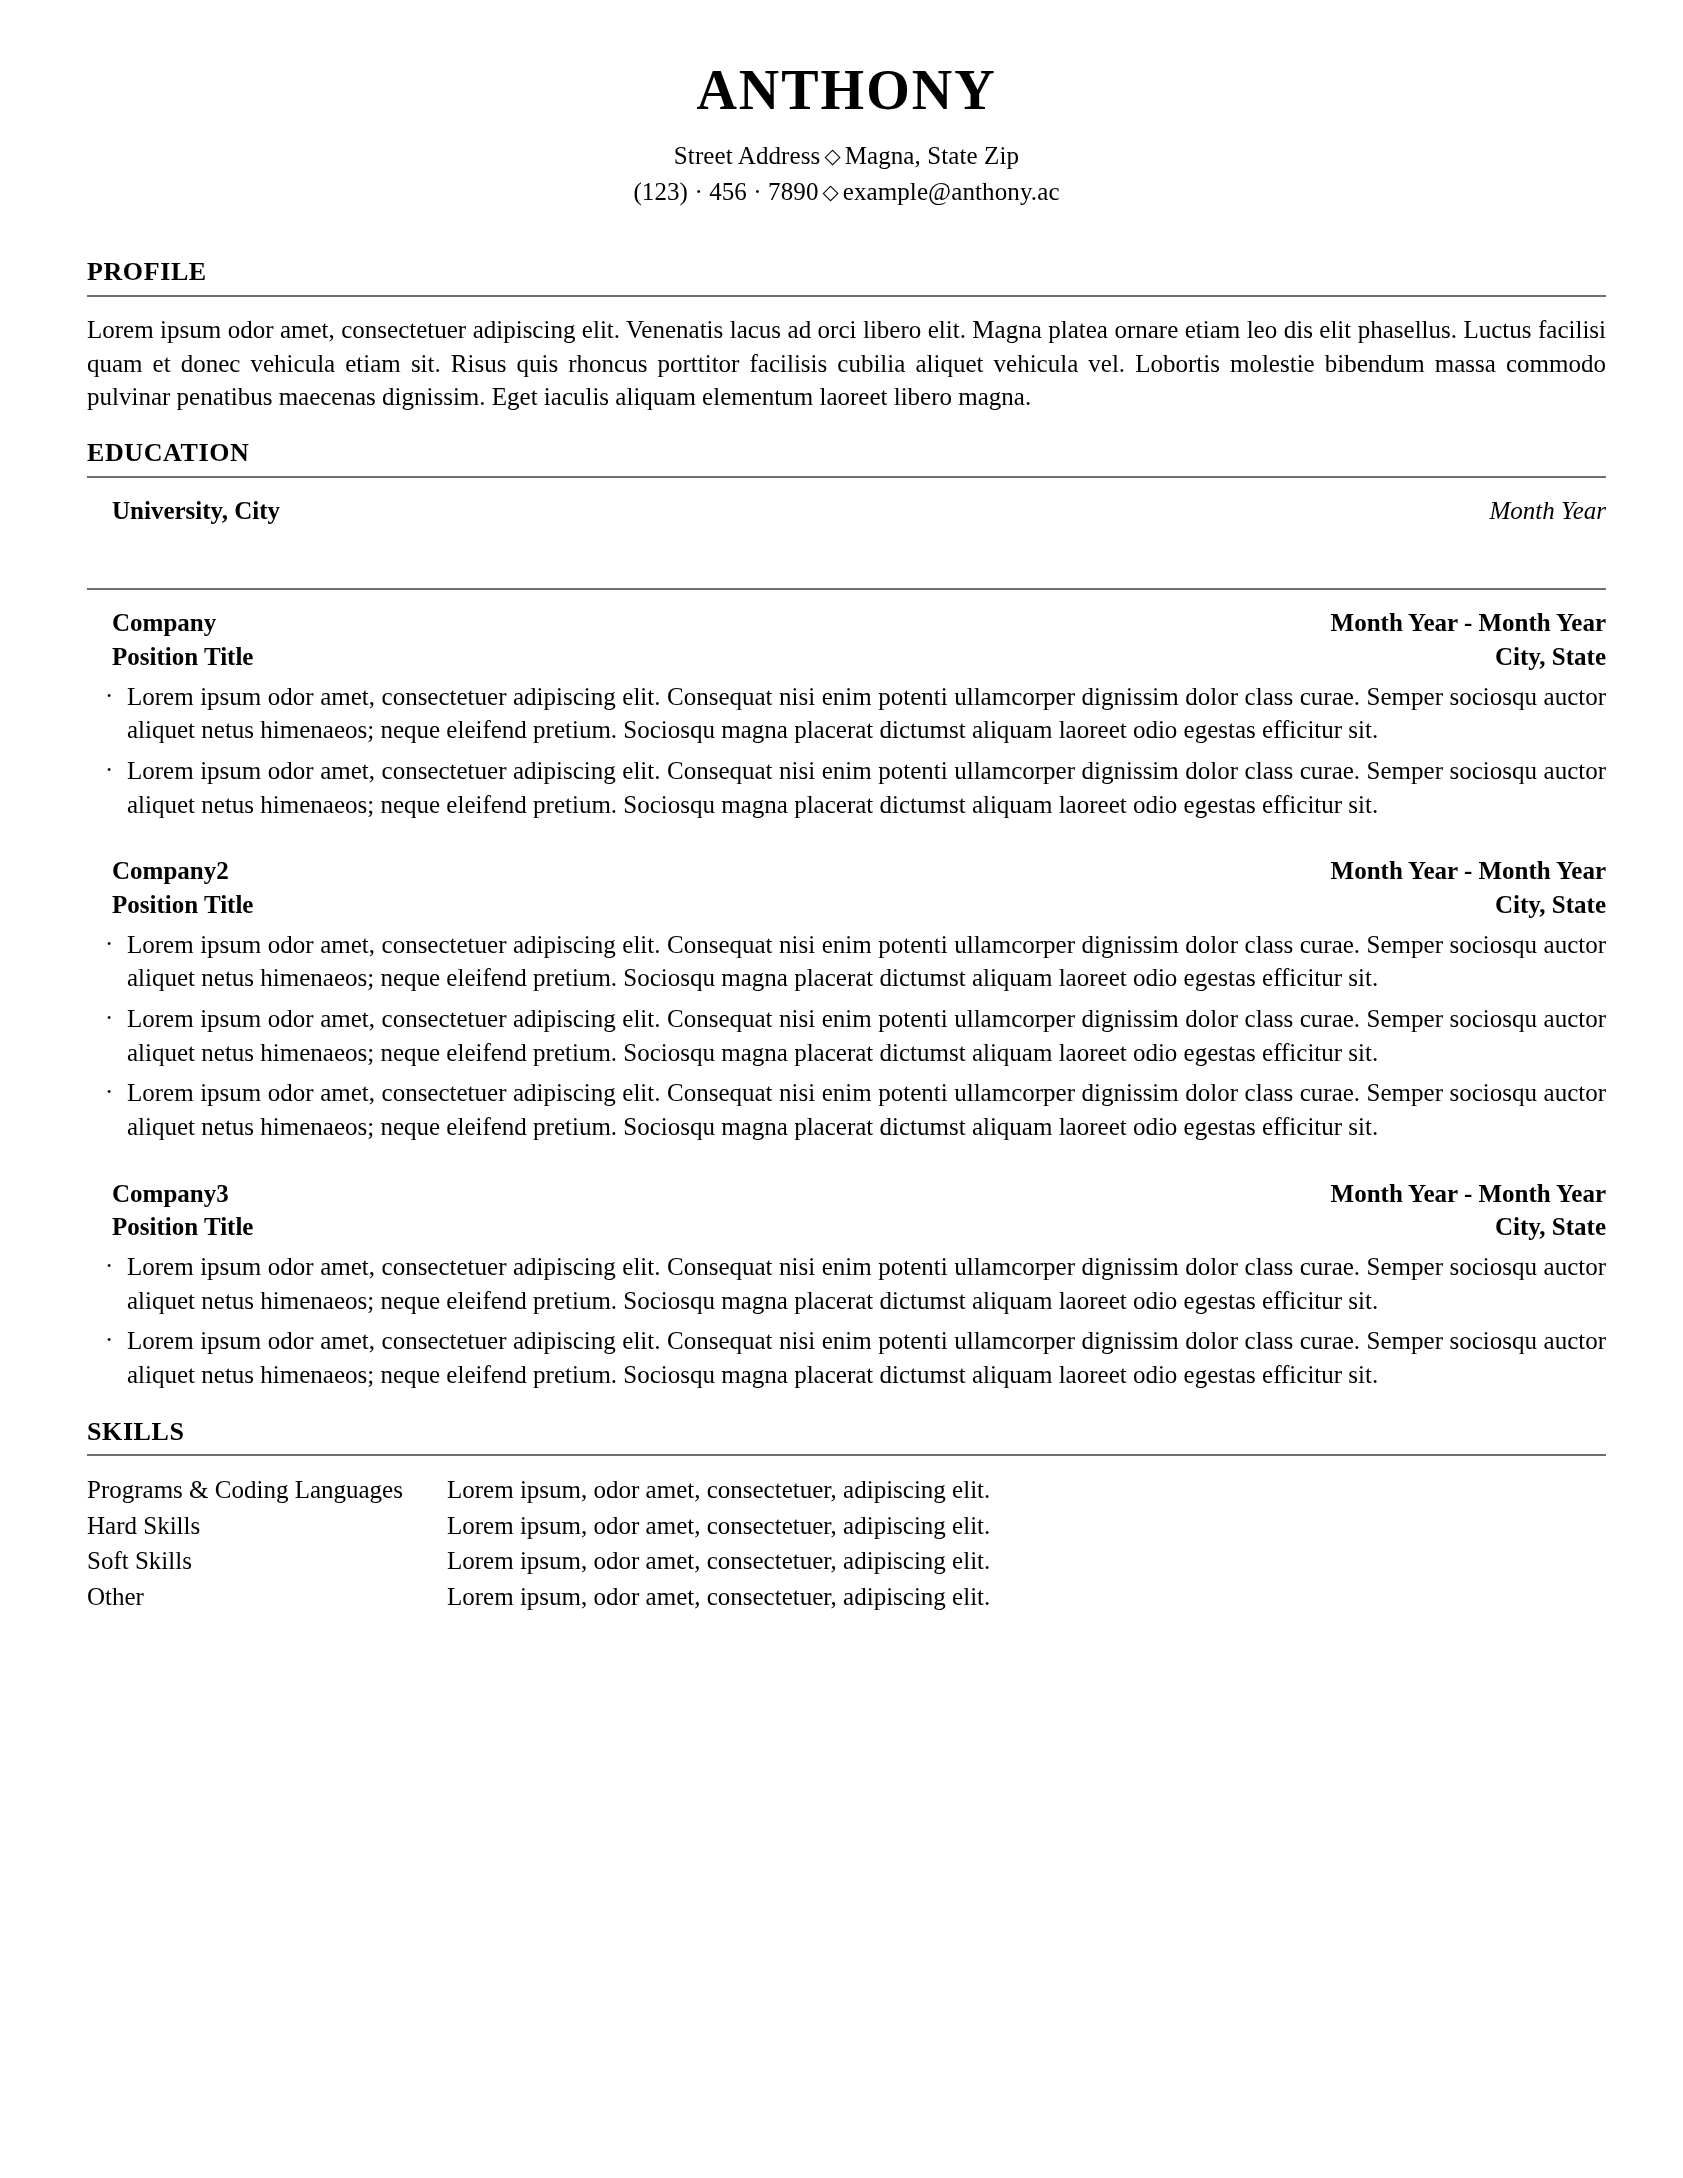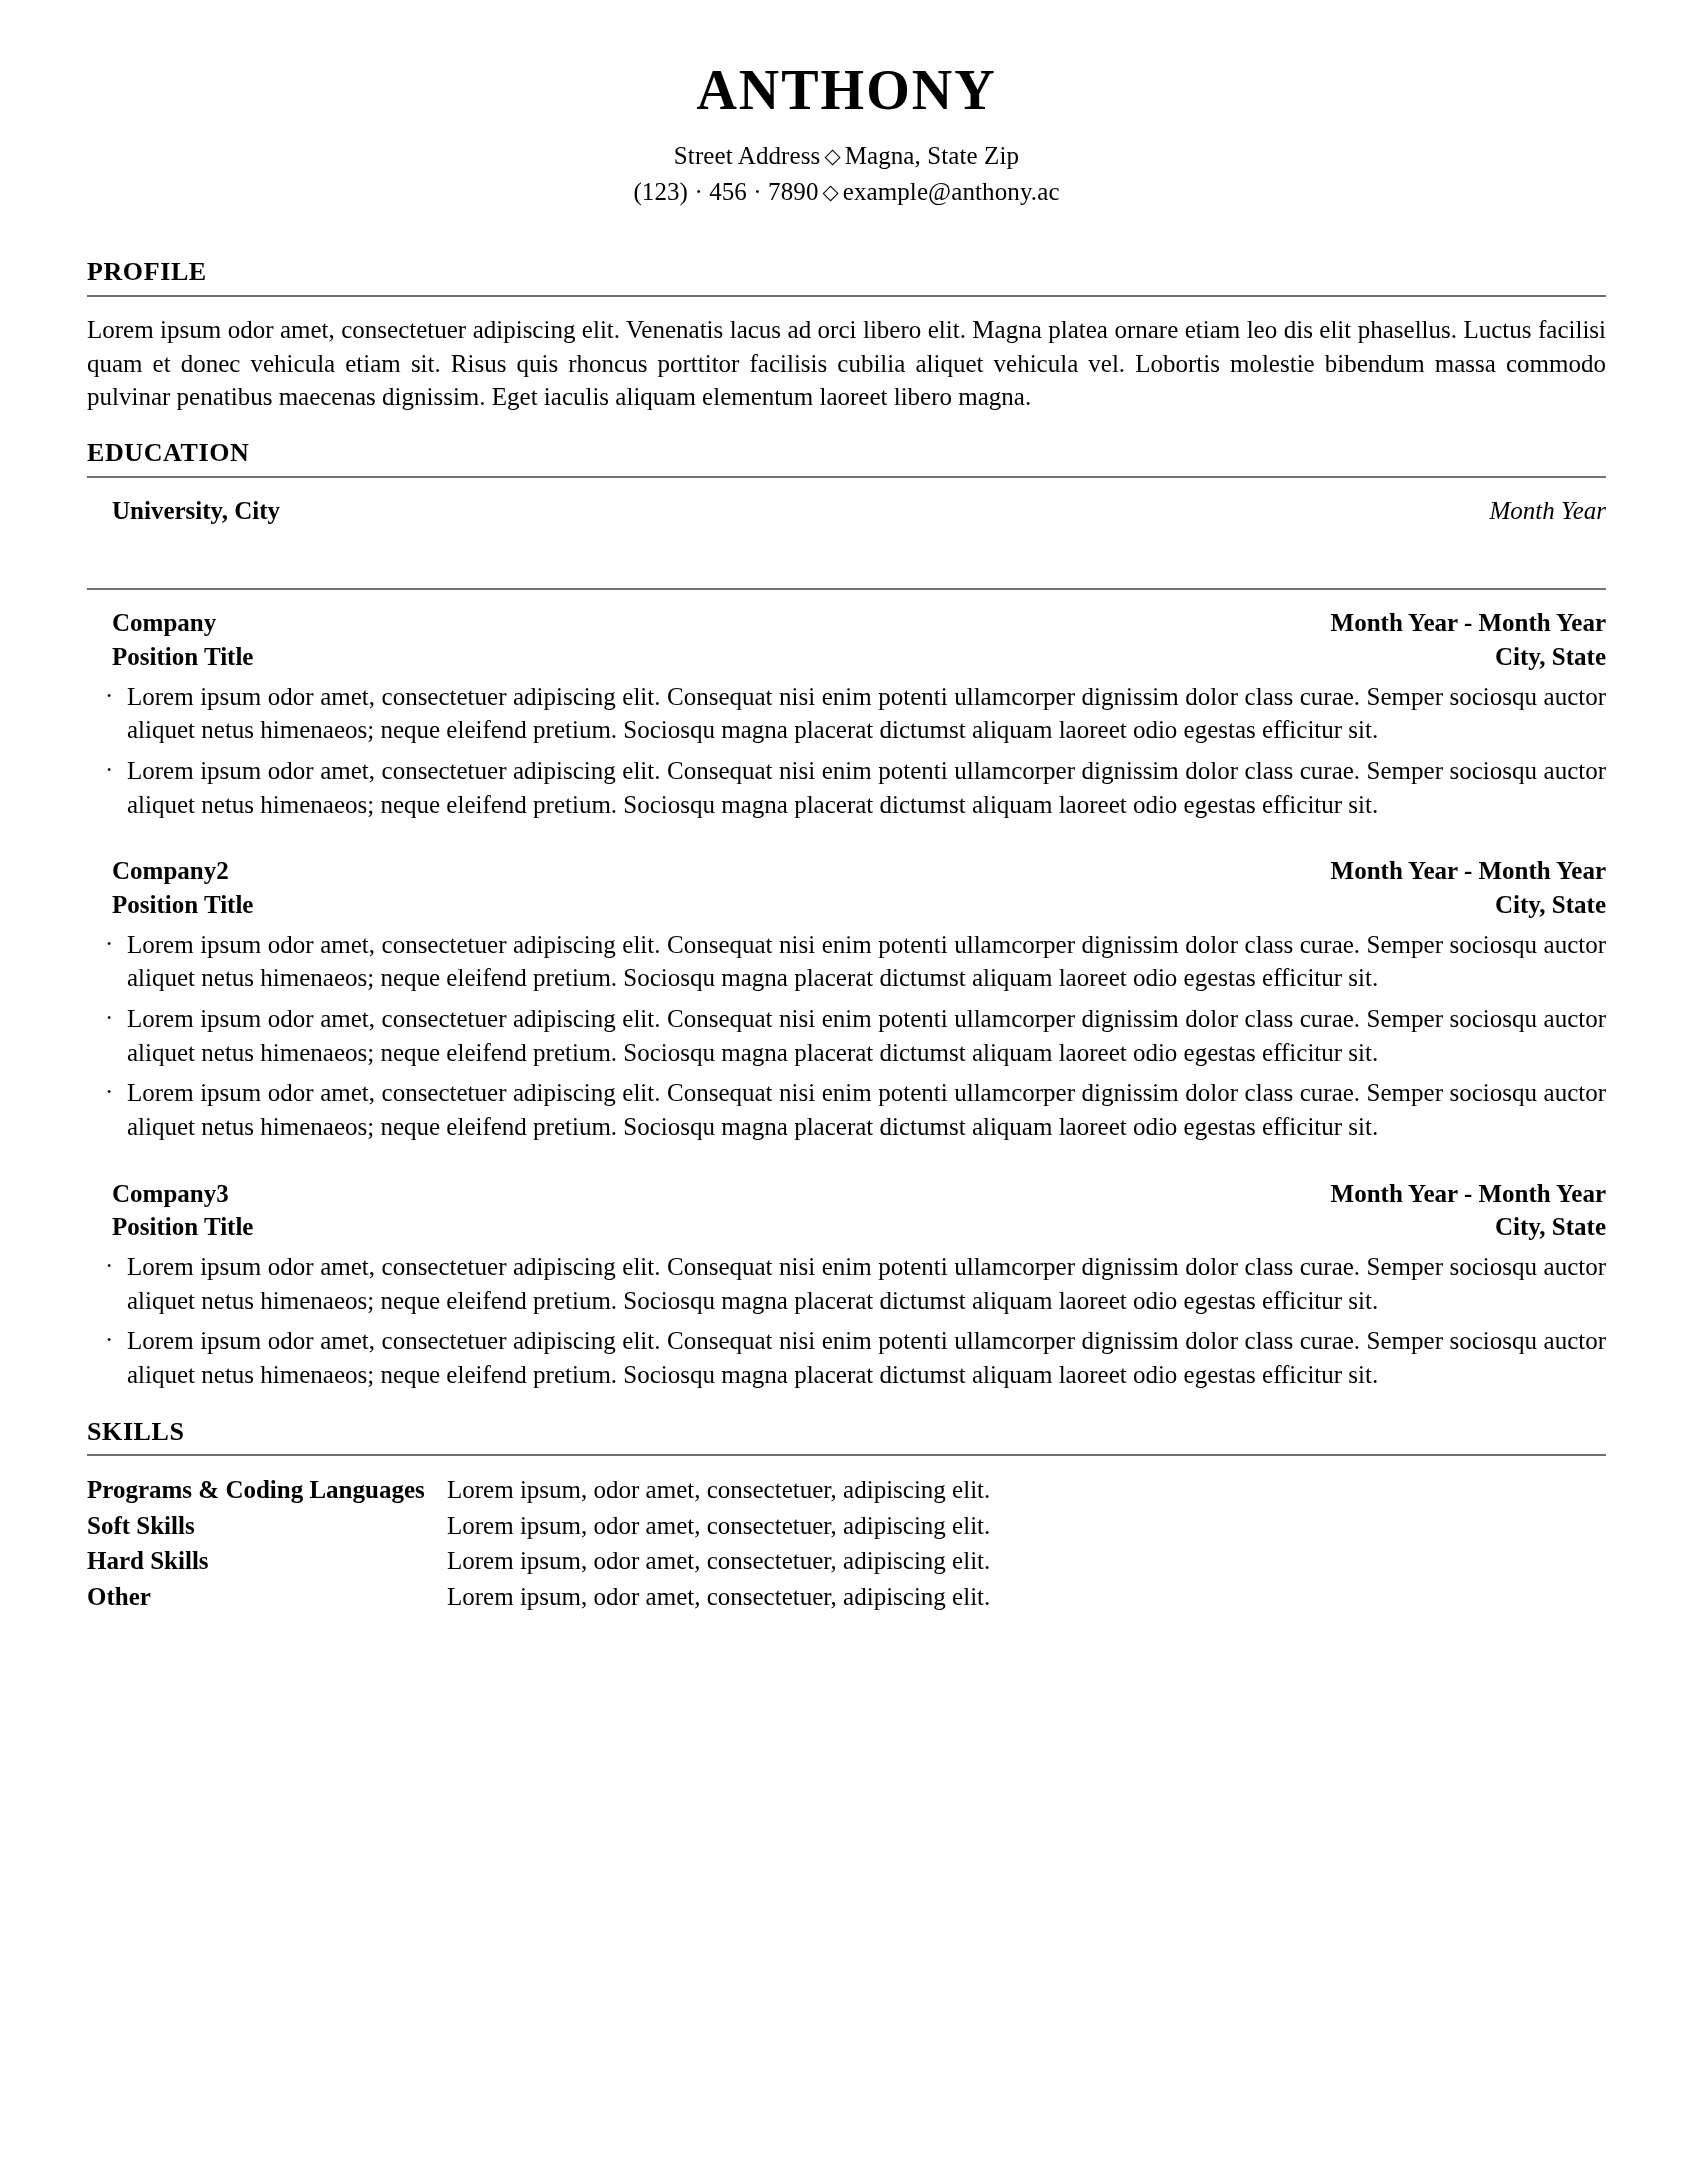--- a/index.html
+++ b/index.html
@@ -121,21 +121,21 @@
     width: 100%;
     border-collapse: collapse;
   }
   .skills-table td {
     font-size: 25px;
     line-height: 1.42;
     padding: 0;
     vertical-align: top;
   }
   .skills-cat {
-    font-weight: bold;
+    font-weight: normal;
     width: 342px;
     white-space: nowrap;
     padding-right: 18px !important;
     margin-left: 32px;
   }
 
   
   .gap-education { height: 55px; }
   .gap-experience-block { height: 26px; }
   .gap-skills { height: 18px; }
@@ -237,25 +237,25 @@
     <div class="section-heading">SKILLS</div>
     <div class="rule"></div>
 
     <table class="skills-table">
       <tbody>
         <tr>
           <td class="skills-cat">Programs &amp; Coding Languages</td>
           <td>Lorem ipsum, odor amet, consectetuer, adipiscing elit.</td>
         </tr>
         <tr>
+          <td class="skills-cat">Hard Skills</td>
+          <td>Lorem ipsum, odor amet, consectetuer, adipiscing elit.</td>
+        </tr>
+        <tr>
           <td class="skills-cat">Soft Skills</td>
-          <td>Lorem ipsum, odor amet, consectetuer, adipiscing elit.</td>
-        </tr>
-        <tr>
-          <td class="skills-cat">Hard Skills</td>
           <td>Lorem ipsum, odor amet, consectetuer, adipiscing elit.</td>
         </tr>
         <tr>
           <td class="skills-cat">Other</td>
           <td>Lorem ipsum, odor amet, consectetuer, adipiscing elit.</td>
         </tr>
       </tbody>
     </table>
   </div>
 

